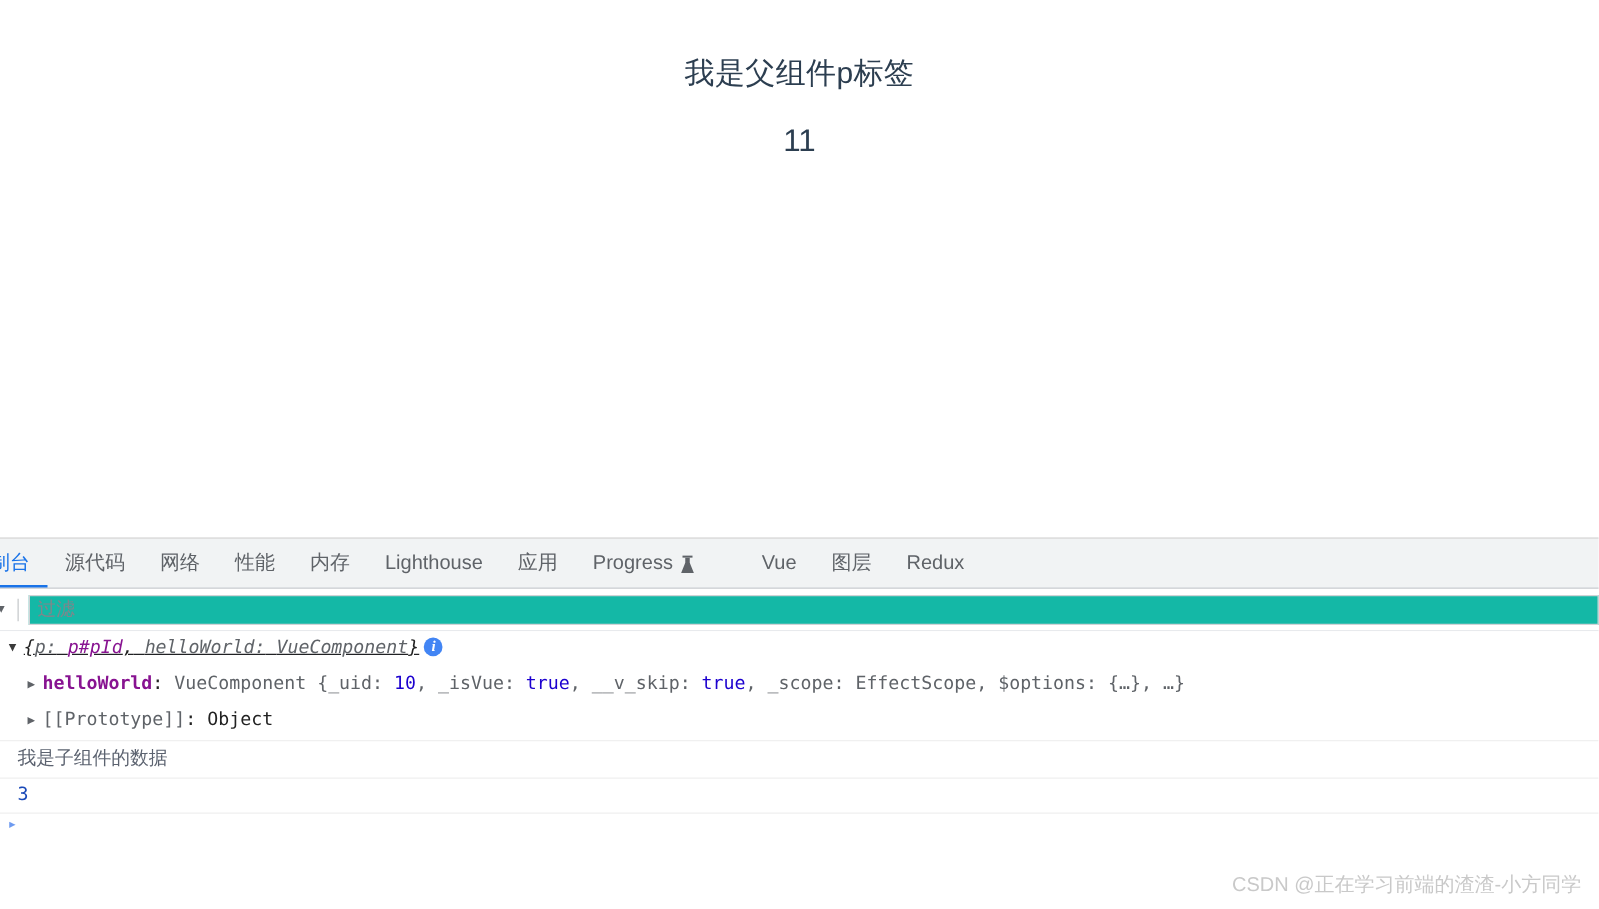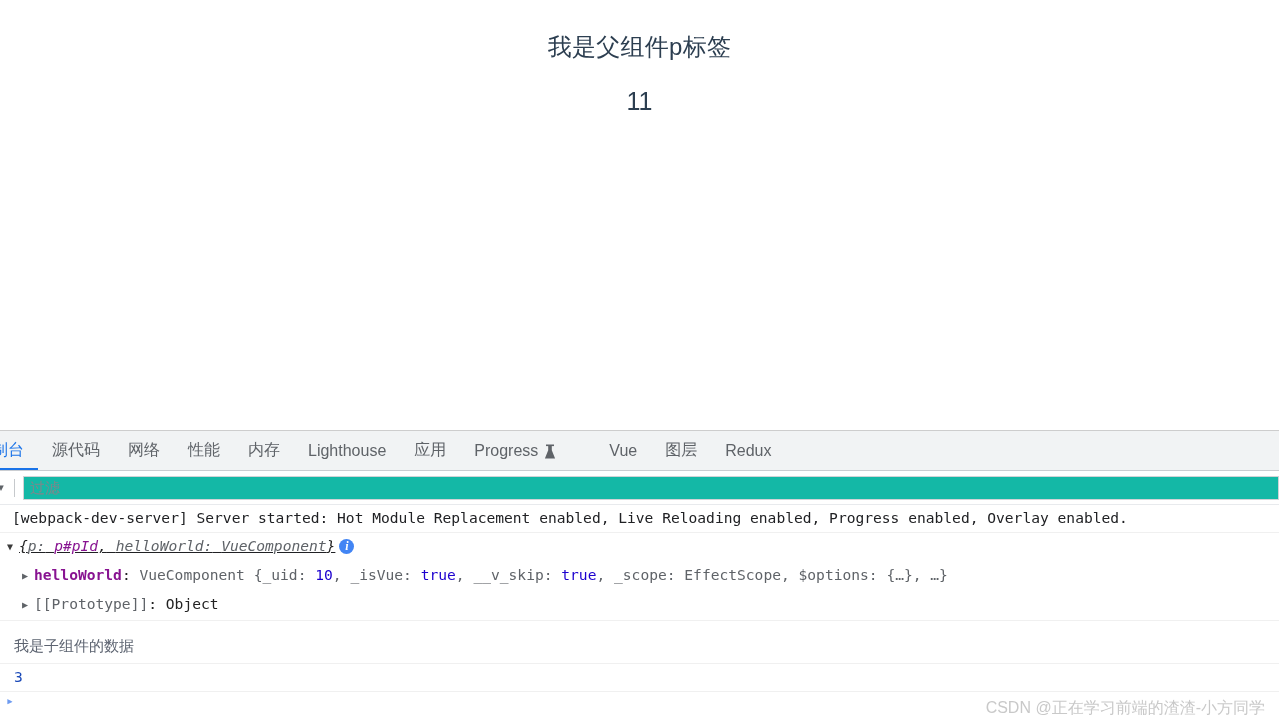--- a/index.html
+++ b/index.html
@@ -9,21 +9,21 @@
     overflow: hidden;
     background: #ffffff;
     font-family: "Liberation Sans", sans-serif;
   }
 
   #app { position: relative; width: 1279px; height: 727px; }
 
   
   .page-area {
     position: absolute;
-    left: 0; top: 0;
+    left: 0; top: 12px;
     width: 1279px; height: 430px;
     background: #ffffff;
     overflow: hidden;
   }
   .page-inner {
     width: 100%;
     padding-top: 30px;
     text-align: center;
   }
   .page-p {
@@ -139,26 +139,25 @@
   .msg {
     border-bottom: 1px solid #f0f0f0;
     padding: 2px 0 3px 12px;
     font-family: "DejaVu Sans Mono", monospace;
     font-size: 14.6px;
     line-height: 22px;
     color: #202124;
     white-space: nowrap;
   }
   .msg.plain-cn {
-    font-family: Liberation Mono, monospace;
+    font-family: Liberation Sans, sans-serif;
     font-size: 15px;
     color: #5c6370;
     padding-left: 14px;
     line-height: 24px;
-    margin-top: 13px;
   }
   .msg.num { color: #1a49b8; padding-left: 14px; }
   .msg.obj-head {
     border-bottom: none;
     padding-left: 7px;
     text-decoration: underline;
   }
   .msg.obj-prop {
     border-bottom: none;
     padding-left: 22px;
@@ -295,21 +294,20 @@
     </div>
 
     <div class="filterbar">
       <div class="levels-chevron">▾</div>
       <div class="vsep"></div>
       <input class="filter-input" type="text" placeholder="过滤" style="">
     </div>
 
     <div class="console-list">
 
-      <div class="msg">[webpack-dev-server] Server started: Hot Module Replacement enabled, Live Reloading enabled, Progress enabled, Overlay enabled.</div>
 
       <div class="msg obj-head">
         <span class="tri open">▼</span><span class="ital c-obj">{</span><span class="ital c-gray">p:</span> <span class="ital c-dom">p#pId</span><span class="ital c-obj">,</span> <span class="ital c-gray">helloWorld:</span> <span class="ital c-gray">VueComponent</span><span class="ital c-obj">}</span><span class="info-badge">i</span>
       </div>
 
       <div class="msg obj-prop">
         <span class="tri">▶</span><span class="c-key">helloWorld</span><span class="c-obj">:</span> <span class="c-gray">VueComponent</span> <span class="c-gray">{<span class="c-gray">_uid:</span> <span class="c-num">10</span><span class="c-gray">, _isVue:</span> <span class="c-num">true</span><span class="c-gray">, __v_skip:</span> <span class="c-num">true</span><span class="c-gray">, _scope: EffectScope, $options: {…}, …}</span></span>
       </div>
 
 

